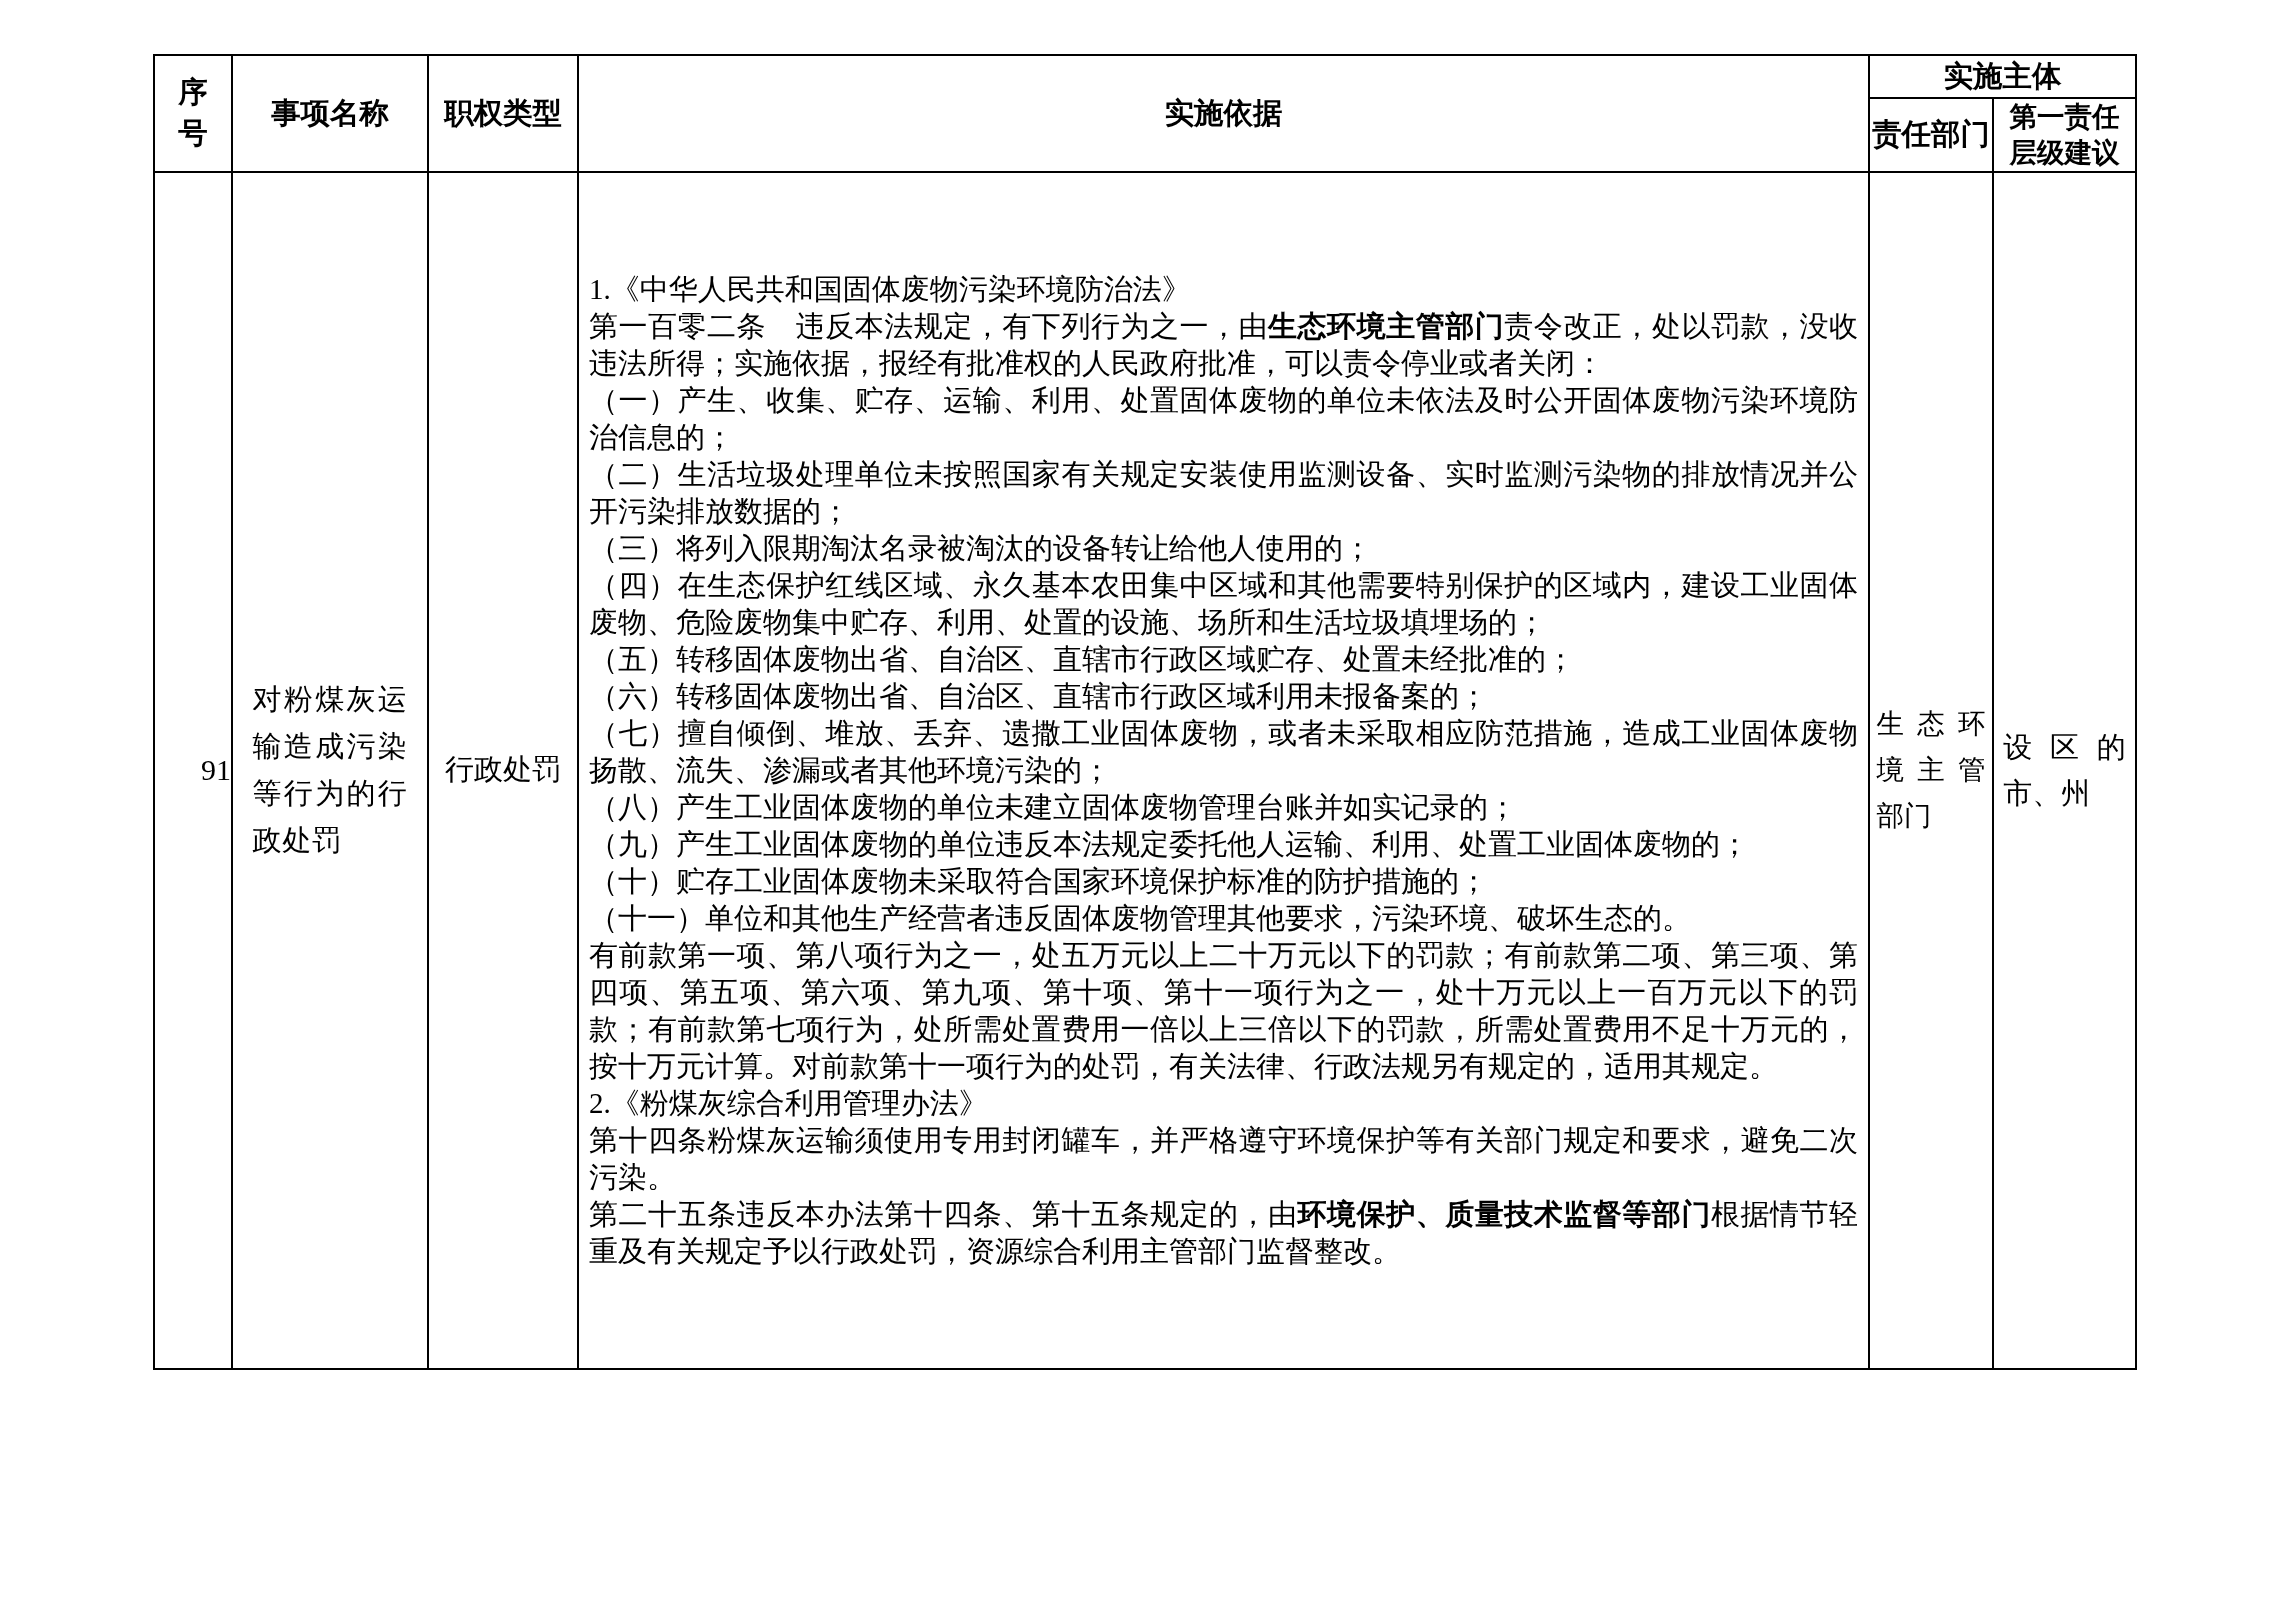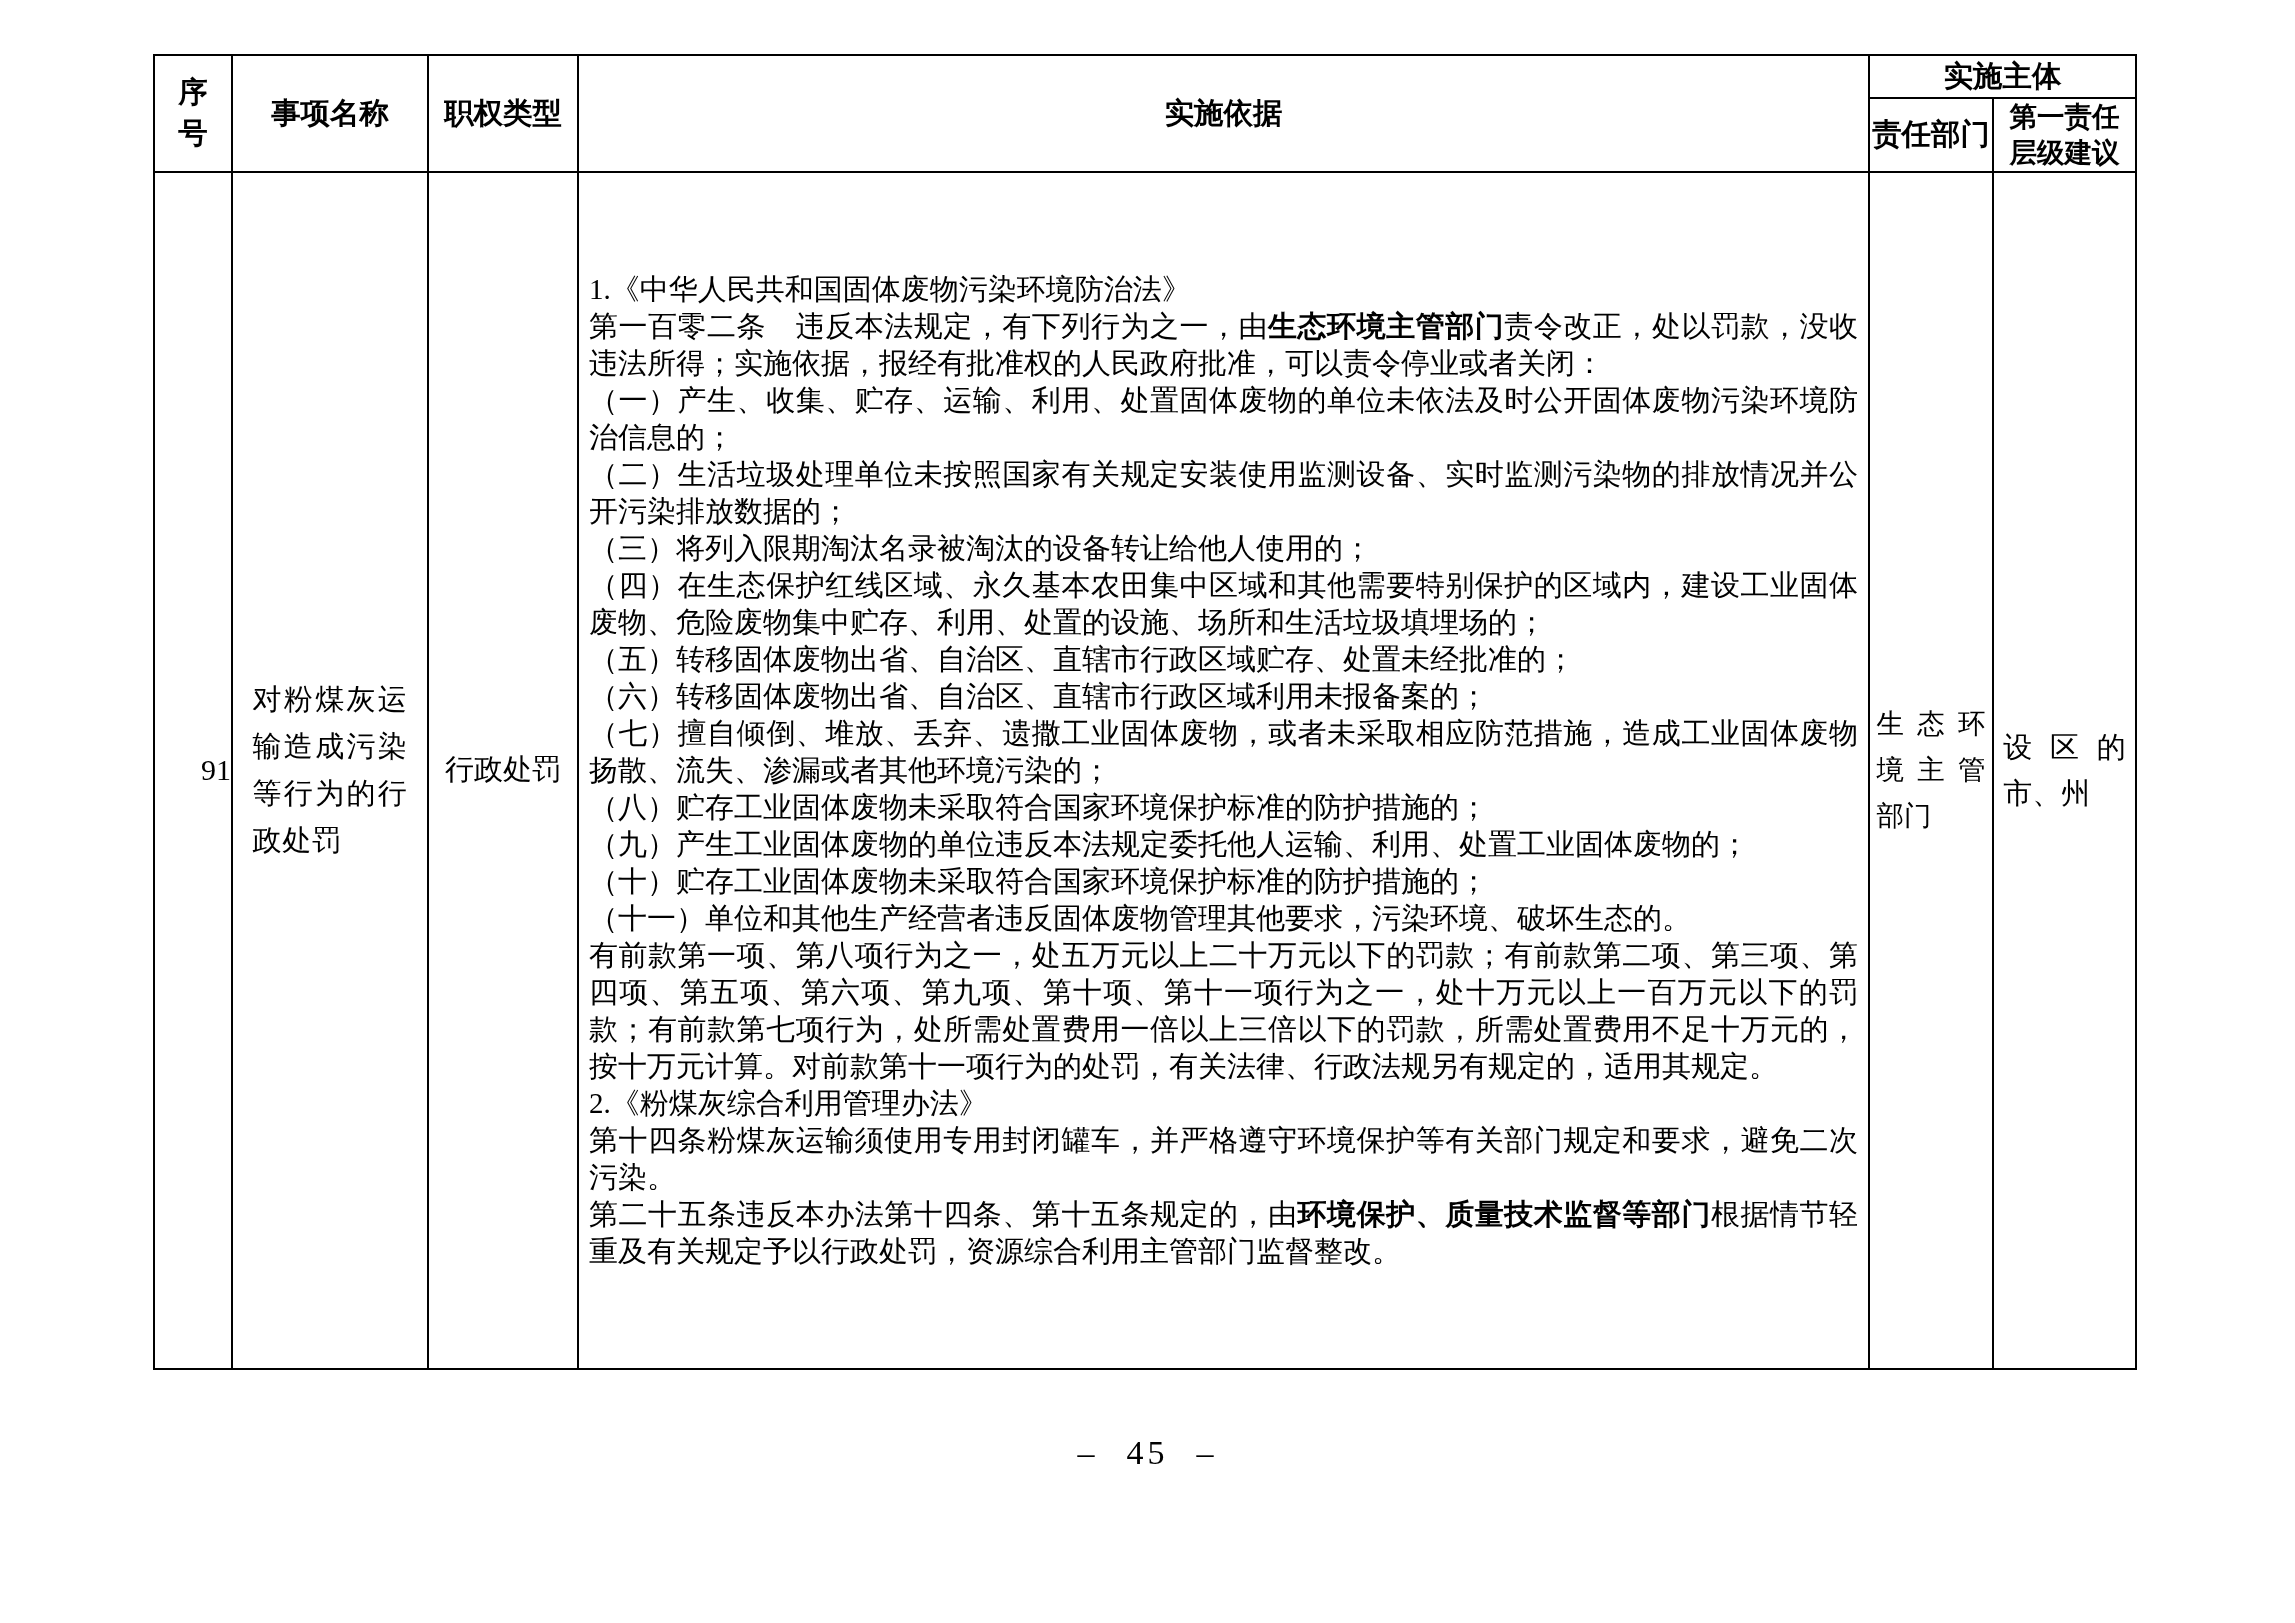--- a/index.html
+++ b/index.html
@@ -123,32 +123,31 @@
           <div id="basis-paragraphs">
               <div class="para"><span>1.《中华人民共和国固体废物污染环境防治法》</span></div>
               <div class="para"><span>第一百零二条　违反本法规定，有下列行为之一，由</span><span class="bold">生态环境主管部门</span><span>责令改正，处以罚款，没收违法所得；实施依据，报经有批准权的人民政府批准，可以责令停业或者关闭：</span></div>
               <div class="para"><span>（一）产生、收集、贮存、运输、利用、处置固体废物的单位未依法及时公开固体废物污染环境防治信息的；</span></div>
               <div class="para"><span>（二）生活垃圾处理单位未按照国家有关规定安装使用监测设备、实时监测污染物的排放情况并公开污染排放数据的；</span></div>
               <div class="para"><span>（三）将列入限期淘汰名录被淘汰的设备转让给他人使用的；</span></div>
               <div class="para"><span>（四）在生态保护红线区域、永久基本农田集中区域和其他需要特别保护的区域内，建设工业固体废物、危险废物集中贮存、利用、处置的设施、场所和生活垃圾填埋场的；</span></div>
               <div class="para"><span>（五）转移固体废物出省、自治区、直辖市行政区域贮存、处置未经批准的；</span></div>
               <div class="para"><span>（六）转移固体废物出省、自治区、直辖市行政区域利用未报备案的；</span></div>
               <div class="para"><span>（七）擅自倾倒、堆放、丢弃、遗撒工业固体废物，或者未采取相应防范措施，造成工业固体废物扬散、流失、渗漏或者其他环境污染的；</span></div>
-              <div class="para"><span>（八）贮存工业固体废物未采取符合国家环境保护标准的防护措施的；</span></div>
+              <div class="para"><span>（八）产生工业固体废物的单位未建立固体废物管理台账并如实记录的；</span></div>
               <div class="para"><span>（九）产生工业固体废物的单位违反本法规定委托他人运输、利用、处置工业固体废物的；</span></div>
               <div class="para"><span>（十）贮存工业固体废物未采取符合国家环境保护标准的防护措施的；</span></div>
               <div class="para"><span>（十一）单位和其他生产经营者违反固体废物管理其他要求，污染环境、破坏生态的。</span></div>
               <div class="para"><span>有前款第一项、第八项行为之一，处五万元以上二十万元以下的罚款；有前款第二项、第三项、第四项、第五项、第六项、第九项、第十项、第十一项行为之一，处十万元以上一百万元以下的罚款；有前款第七项行为，处所需处置费用一倍以上三倍以下的罚款，所需处置费用不足十万元的，按十万元计算。对前款第十一项行为的处罚，有关法律、行政法规另有规定的，适用其规定。</span></div>
               <div class="para"><span>2.《粉煤灰综合利用管理办法》</span></div>
               <div class="para"><span>第十四条粉煤灰运输须使用专用封闭罐车，并严格遵守环境保护等有关部门规定和要求，避免二次污染。</span></div>
               <div class="para"><span>第二十五条违反本办法第十四条、第十五条规定的，由</span><span class="bold">环境保护、质量技术监督等部门</span><span>根据情节轻重及有关规定予以行政处罚，资源综合利用主管部门监督整改。</span></div>
             </div>
         </td>
         <td class="dept-cell">生态环境主管部门</td>
         <td class="level-cell">设区的市、州</td>
       </tr>
     </tbody>
   </table>
 
-  <div class="page-number">– 45 –</div>
 
 </div>
 
 
 </body></html>

